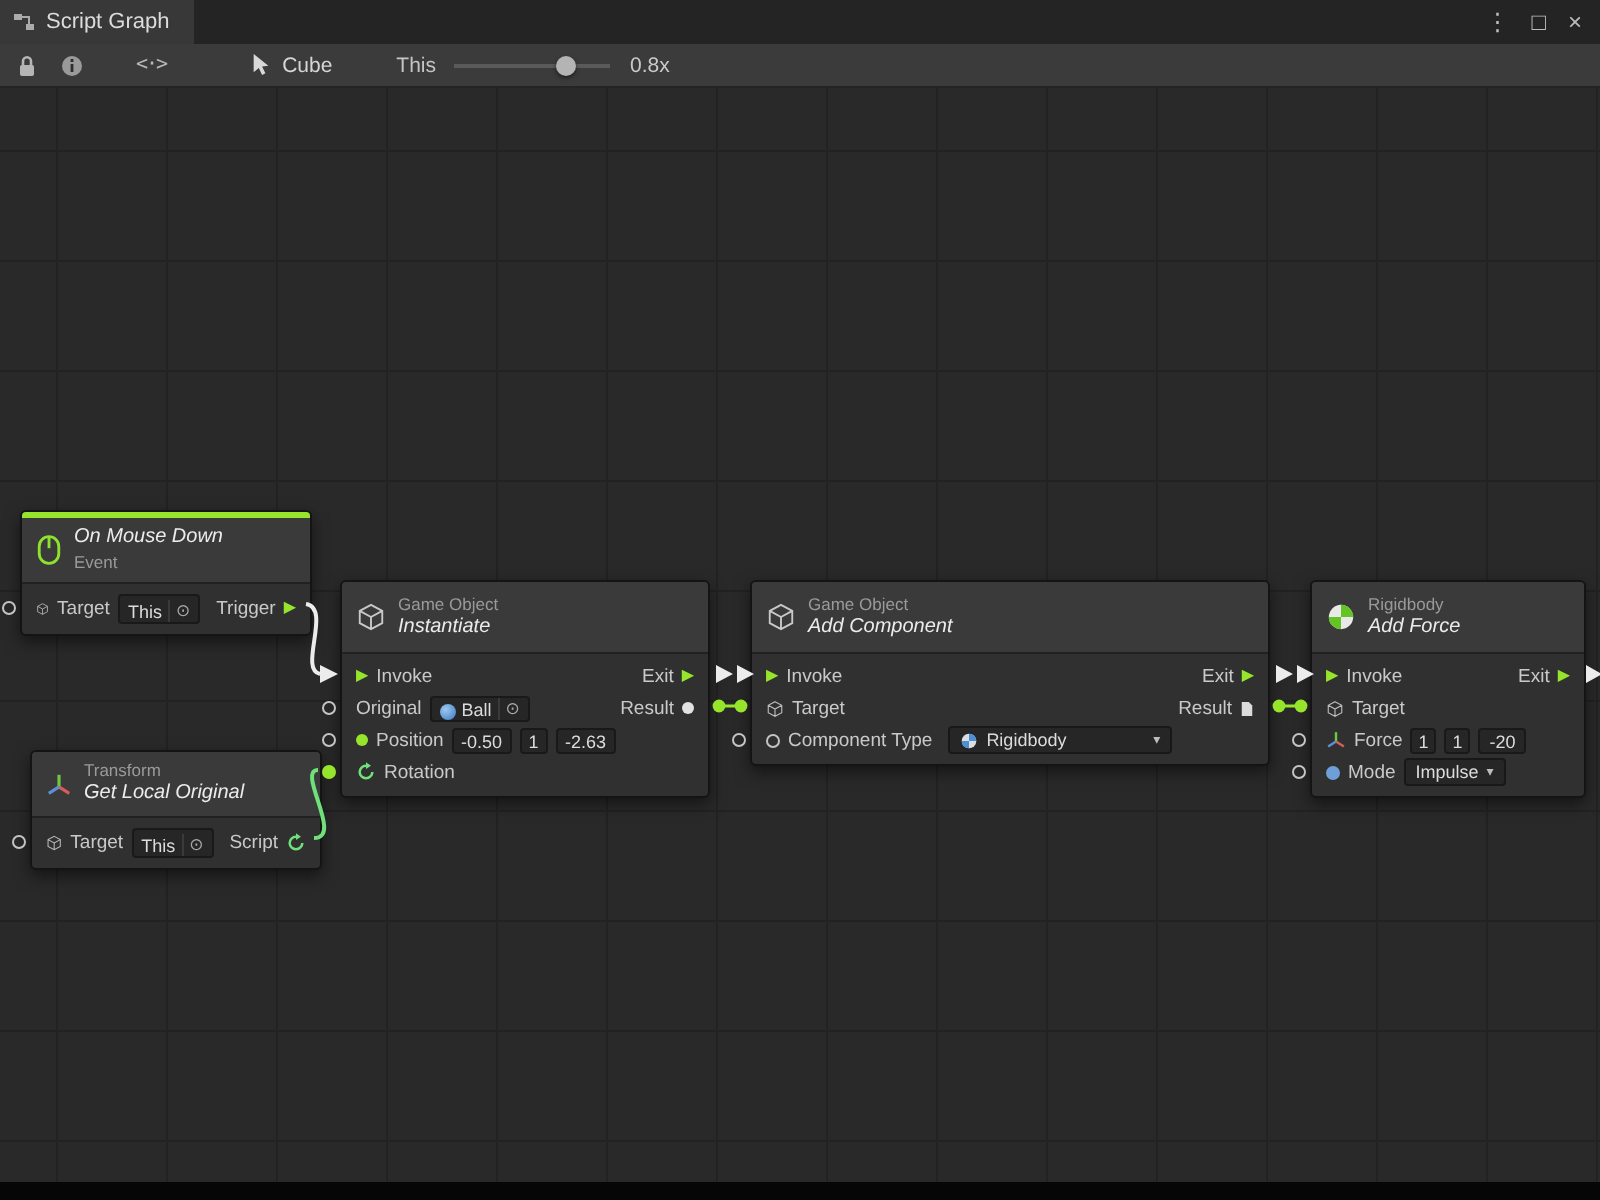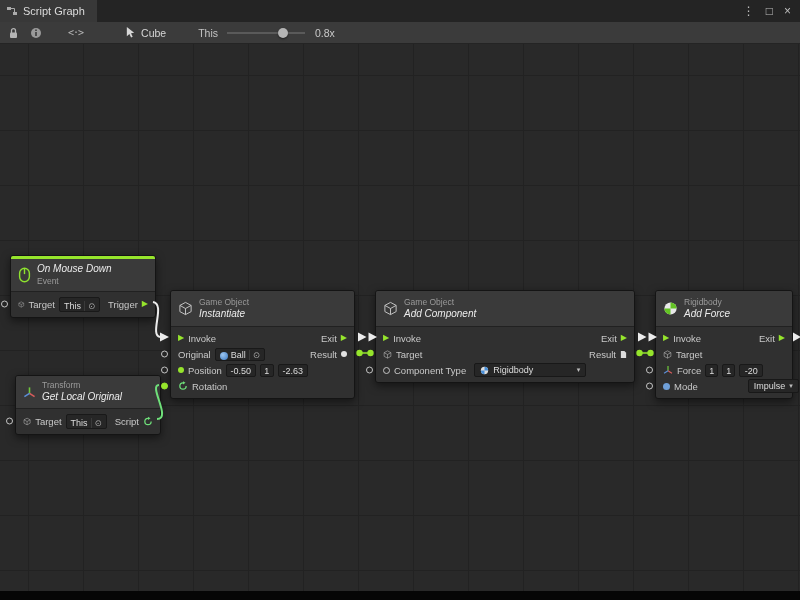--- a/index.html
+++ b/index.html
@@ -66,21 +66,21 @@
   .dot-white { width:6px; height:6px; border-radius:50%; background:#e2e2e2; display:inline-block; flex:0 0 auto; }
   .fa { color:#96e52c; font-size:8px; line-height:1; flex:0 0 auto; }
   .chip { display:inline-flex; align-items:flex-end; gap:3px; background:#262626; border:1px solid #191919;
           border-radius:2px; height:13px; padding:0 4px; font-size:9px; color:#dcdcdc; flex:0 0 auto; }
   .row.lg .chip { height:15px; }
   .chip .picker { color:#a8a8a8; font-size:8.5px; border-left:1px solid #3a3a3a; padding-left:3px; }
   .chip.num { justify-content:center; padding:0 3px; }
   .ball-icon { width:8px; height:8px; border-radius:50%;
                background:radial-gradient(circle at 35% 35%, #9ec7f0, #3a78c2); display:inline-block; }
   .dd { display:inline-flex; align-items:center; gap:4px; background:#262626; border:1px solid #181818;
-        border-radius:2px; height:14px; padding:0 5px; font-size:9px; color:#dcdcdc; flex:0 0 auto;margin-left:46px; }
+        border-radius:2px; height:14px; padding:0 5px; font-size:9px; color:#dcdcdc; flex:0 0 auto; }
   .dd .caret { margin-left:auto; font-size:7px; color:#bdbdbd; }
   .dd.wide { width:112px; }
   .mode-icon { width:7px; height:7px; border-radius:50%; background:#6f9fd8; display:inline-block; flex:0 0 auto; }
   .doc-icon { display:inline-flex; flex:0 0 auto; }
   svg { display:block; }
 </style>
 </head>
 <body>
 
 <div class="window">

